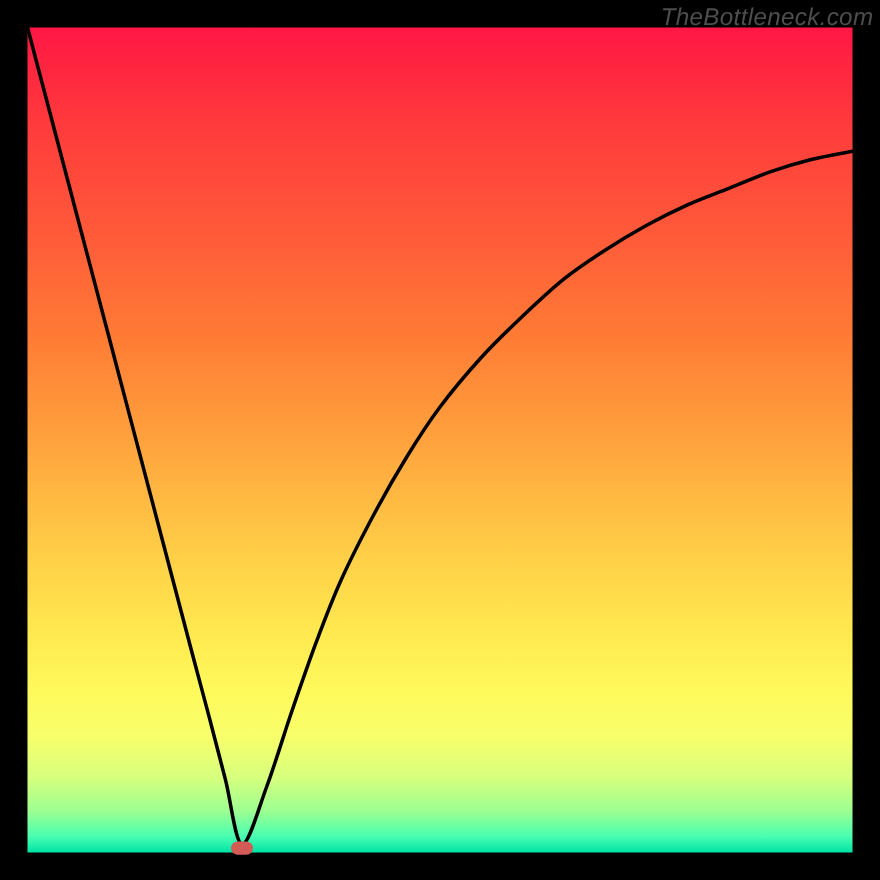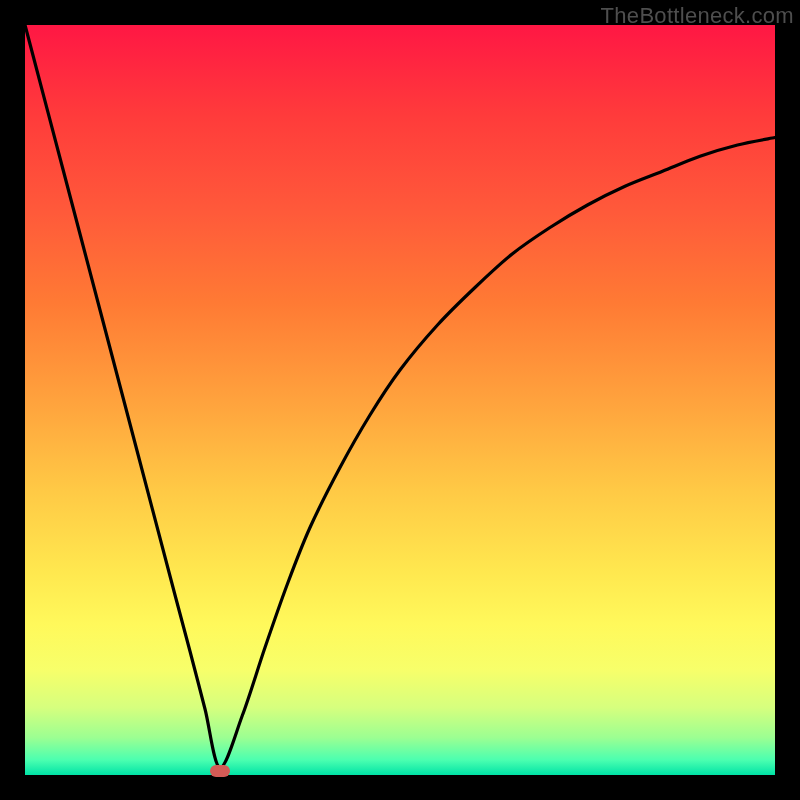--- a/index.html
+++ b/index.html
@@ -9,20 +9,21 @@
     height: 800px;
     overflow: hidden;
     background: #000;
     font-family: Arial, Helvetica, sans-serif;
   }
   .frame {
     position: relative;
     width: 800px;
     height: 684px;
     background: #000;
+    font-style: italic;
   }
   .plot-area {
     position: absolute;
     left: 25px;
     top: 25px;
     width: 750px;
     height: 750px;
     
     background: linear-gradient(
       to bottom,

